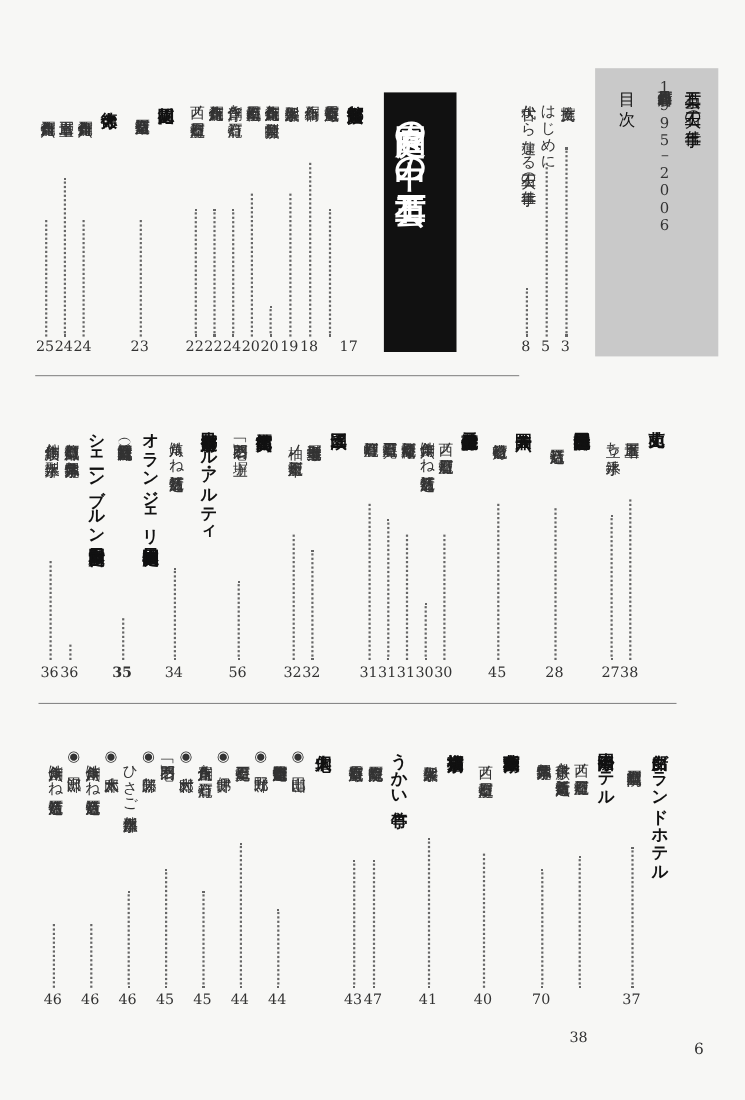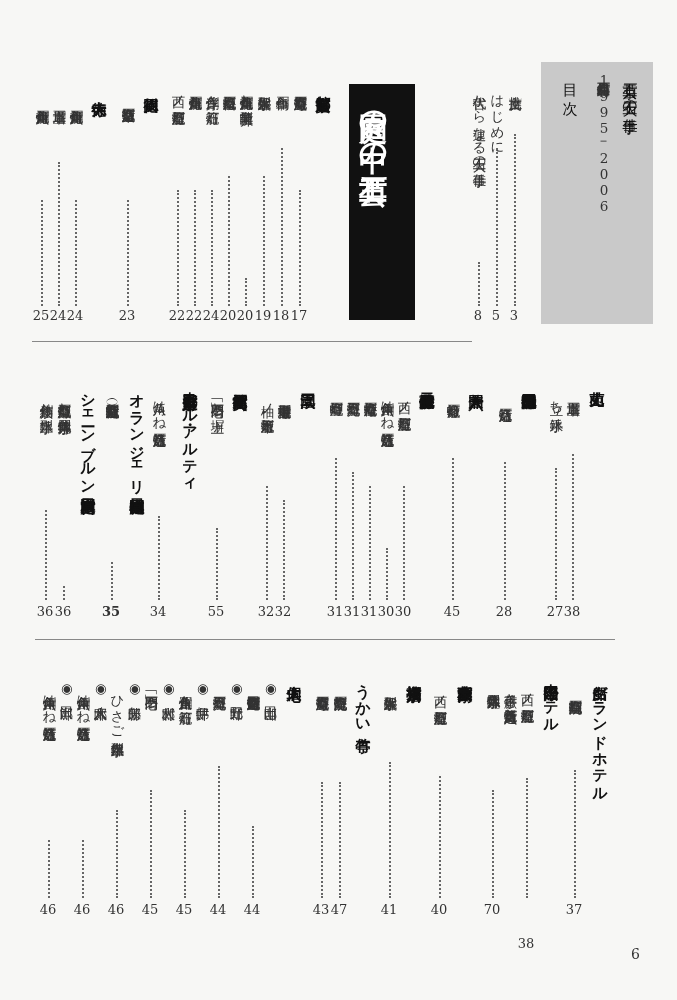--- a/index.html
+++ b/index.html
@@ -61,21 +61,21 @@
 <div class="col entry" style="left:471px;top:86px;">古代から連なる石大工の手仕事</div>
 <div class="dots" style="left:478px;top:262px;height:44px;"></div>
 <div class="pg" style="left:468px;top:308px;">8</div>
 
 <div class="blackbox"></div>
 <div class="bigtitle">庭園の中の石工芸</div>
 
 <div class="col head" style="left:313px;top:84px;">京都迎賓館</div>
 <div class="col entry" style="left:292px;top:86px;">雲巌庵型石灯籠</div>
 <div class="dots" style="left:299px;top:190px;height:116px;"></div>
-<div class="pg" style="left:289px;top:308px;">17</div>
+<div class="pg" style="left:307px;top:308px;">17</div>
 <div class="col entry" style="left:274px;top:86px;">創作石橋</div>
 <div class="dots" style="left:281px;top:148px;height:158px;"></div>
 <div class="pg" style="left:271px;top:308px;">18</div>
 <div class="col entry" style="left:256px;top:86px;">袈裟型手水鉢</div>
 <div class="dots" style="left:263px;top:176px;height:130px;"></div>
 <div class="pg" style="left:253px;top:308px;">19</div>
 <div class="col entry" style="left:238px;top:86px;">創作八角石灯籠と噴泉型井筒</div>
 <div class="dots" style="left:245px;top:278px;height:28px;"></div>
 <div class="pg" style="left:235px;top:308px;">20</div>
 <div class="col entry" style="left:221px;top:86px;">松風型石灯籠</div>
@@ -148,21 +148,21 @@
 <div class="col entry" style="left:276px;top:394px;">引接寺型七重層塔</div>
 <div class="dots" style="left:283px;top:500px;height:100px;"></div>
 <div class="pg" style="left:273px;top:604px;">32</div>
 <div class="col entry" style="left:259px;top:394px;">柚ノ木型石灯籠</div>
 <div class="dots" style="left:266px;top:486px;height:114px;"></div>
 <div class="pg" style="left:256px;top:604px;">32</div>
 
 <div class="col head" style="left:230px;top:382px;">高麗美術館</div>
 <div class="col entry" style="left:209px;top:394px;">石門「不老門」と土塀</div>
 <div class="dots" style="left:216px;top:528px;height:72px;"></div>
-<div class="pg" style="left:206px;top:604px;">55</div>
+<div class="pg" style="left:206px;top:604px;">56</div>
 
 <div class="col head" style="left:180px;top:382px;">京都府立府民ホール・アルティ</div>
 <div class="col entry" style="left:151px;top:392px;">八角はね笠活込石灯籠</div>
 <div class="dots" style="left:158px;top:516px;height:84px;"></div>
 <div class="pg" style="left:148px;top:604px;">34</div>
 
 <div class="col head" style="left:127px;top:384px;">オランジェリ植物園日本庭園</div>
 <div class="col entry" style="left:104px;top:394px;">丸型活込石灯籠（桂離宮型）</div>
 <div class="dots" style="left:111px;top:562px;height:38px;"></div>
 <div class="pg" style="left:101px;top:604px;font-weight:bold;">35</div>

